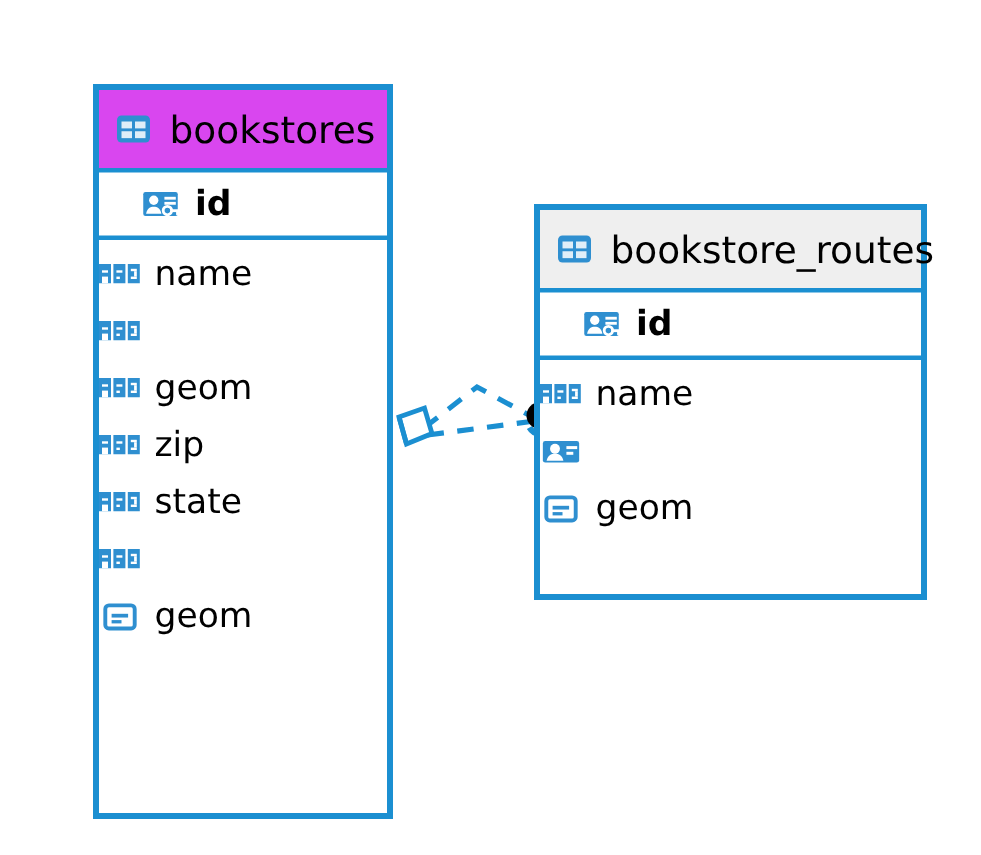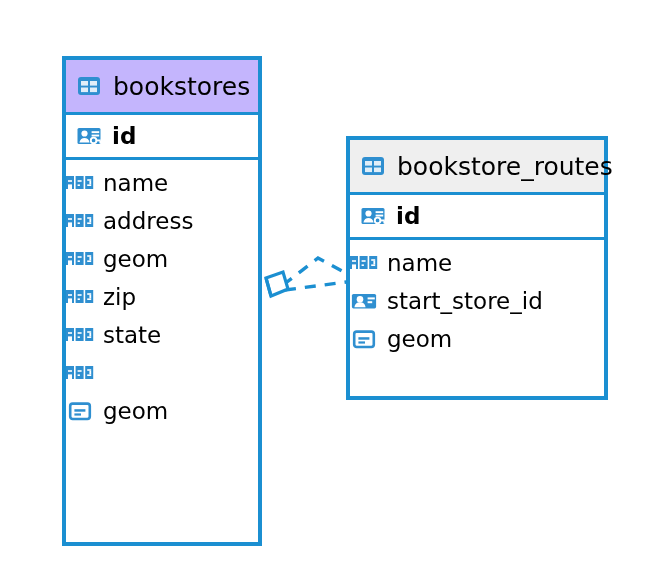--- a/index.html
+++ b/index.html
@@ -29,38 +29,38 @@
   }
 
   .entity-header {
     box-sizing: border-box;
     height: 52px;
     display: flex;
     align-items: center;
     gap: 10px;
     padding: 0 9px;
   }
-  .entity-header.selected { background: #c4b5fd; }
+  .entity-header.selected { background: #d946ef; }
   .entity-header.plain    { background: #efefef; }
 
   .entity-title {
     font-size: 25px;
     color: #000000;
     line-height: 1;
     white-space: nowrap;
   }
 
   
   .pk-row {
     box-sizing: border-box;
     height: 48px;
     display: flex;
     align-items: center;
     gap: 9px;
-    padding: 0 9px;
+    padding: 0 27px;
     border-top: 3px solid #1b8fd1;
     border-bottom: 3px solid #1b8fd1;
   }
   .pk-row .field-label {
     font-weight: bold;
   }
 
   .field-row {
     box-sizing: border-box;
     height: 38px;
@@ -190,21 +190,20 @@
               <rect x="2" y="4.2" width="4" height="1.6"></rect>
               <rect x="2" y="8.4" width="4" height="4.6"></rect>
               <rect x="11.6" y="4.2" width="4" height="1.6"></rect>
               <rect x="11.6" y="8.4" width="2.3" height="1.6"></rect>
               <rect x="21.2" y="3.2" width="4" height="1.6"></rect>
               <rect x="23.4" y="4.8" width="1.8" height="3.6"></rect>
               <rect x="21.2" y="8.4" width="4" height="1.6"></rect>
             </g>
           </svg>
         </span>
-        <span class="field-label">address</span>
       </div>
 
 
       <div class="field-row">
         <span class="icon-abc">
           <svg width="28" height="13" viewBox="0 0 28 13">
             <g fill="#2f8fd0">
               <rect x="0" y="0" width="8" height="13"></rect>
               <rect x="9.6" y="0" width="8" height="13"></rect>
               <rect x="19.2" y="0" width="8" height="13"></rect>
@@ -295,21 +294,21 @@
             <rect x="8.4" y="12.2" width="11" height="2.5" fill="#2f8fd0"></rect>
             <rect x="8.4" y="16.4" width="6.6" height="2.2" fill="#2f8fd0"></rect>
           </svg>
         </span>
         <span class="field-label">geom</span>
       </div>
 
     </div>
   </div>
 
-  <div class="entity" style="left:346px; top:136px; width:262px; height:264px;">
+  <div class="entity" style="left:356px; top:136px; width:262px; height:264px;">
 
     <div class="entity-header plain">
       <span class="icon">
         <svg width="28" height="28" viewBox="0 0 28 28">
           <rect x="3" y="5" width="22" height="18" rx="3" fill="#2f8fd0"></rect>
           <rect x="6" y="9" width="7" height="4.6" fill="#ffffff" opacity="0.85"></rect>
           <rect x="15" y="9" width="7" height="4.6" fill="#ffffff" opacity="0.85"></rect>
           <rect x="6" y="15.5" width="7" height="4.6" fill="#ffffff" opacity="0.85"></rect>
           <rect x="15" y="15.5" width="7" height="4.6" fill="#ffffff" opacity="0.85"></rect>
         </svg>
@@ -360,21 +359,20 @@
       <div class="field-row">
         <span class="icon">
           <svg width="28" height="28" viewBox="0 0 28 28">
             <path d="M3.5 7 h21 a1.6 1.6 0 0 1 1.6 1.6 v11.2 a1.6 1.6 0 0 1 -1.6 1.6 h-21 a1.6 1.6 0 0 1 -1.6 -1.6 v-11.2 A1.6 1.6 0 0 1 3.5 7 Z" fill="#2f8fd0"></path>
             <circle cx="10" cy="12.2" r="3.3" fill="#ffffff"></circle>
             <path d="M4.4 20.2 c0.7 -3.6 3 -4.9 5.6 -4.9 c2.6 0 4.9 1.3 5.6 4.9 Z" fill="#ffffff"></path>
             <rect x="17.6" y="10.4" width="7.2" height="2" fill="#ffffff"></rect>
             <rect x="17.6" y="14.2" width="4.6" height="2" fill="#ffffff"></rect>
           </svg>
         </span>
-        <span class="field-label">start_store_id</span>
       </div>
 
 
       <div class="field-row">
         <span class="icon">
           <svg width="28" height="28" viewBox="0 0 28 28">
             <rect x="4.2" y="6.6" width="19.6" height="15.4" rx="2.4" fill="none" stroke="#2f8fd0" stroke-width="2.6"></rect>
             <rect x="8.4" y="12.2" width="11" height="2.5" fill="#2f8fd0"></rect>
             <rect x="8.4" y="16.4" width="6.6" height="2.2" fill="#2f8fd0"></rect>
           </svg>

